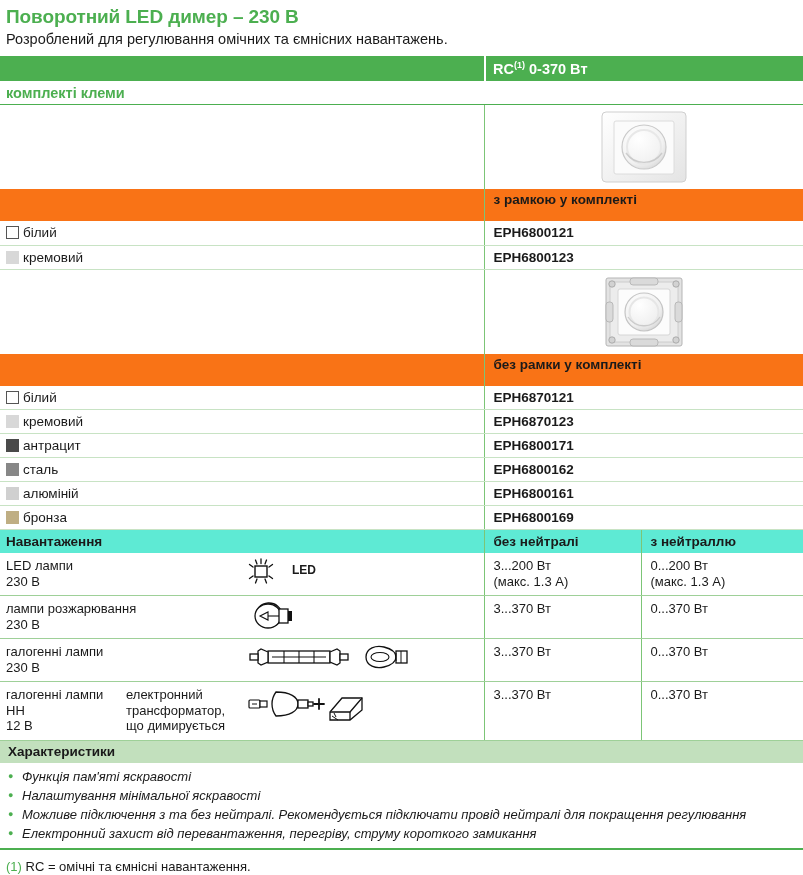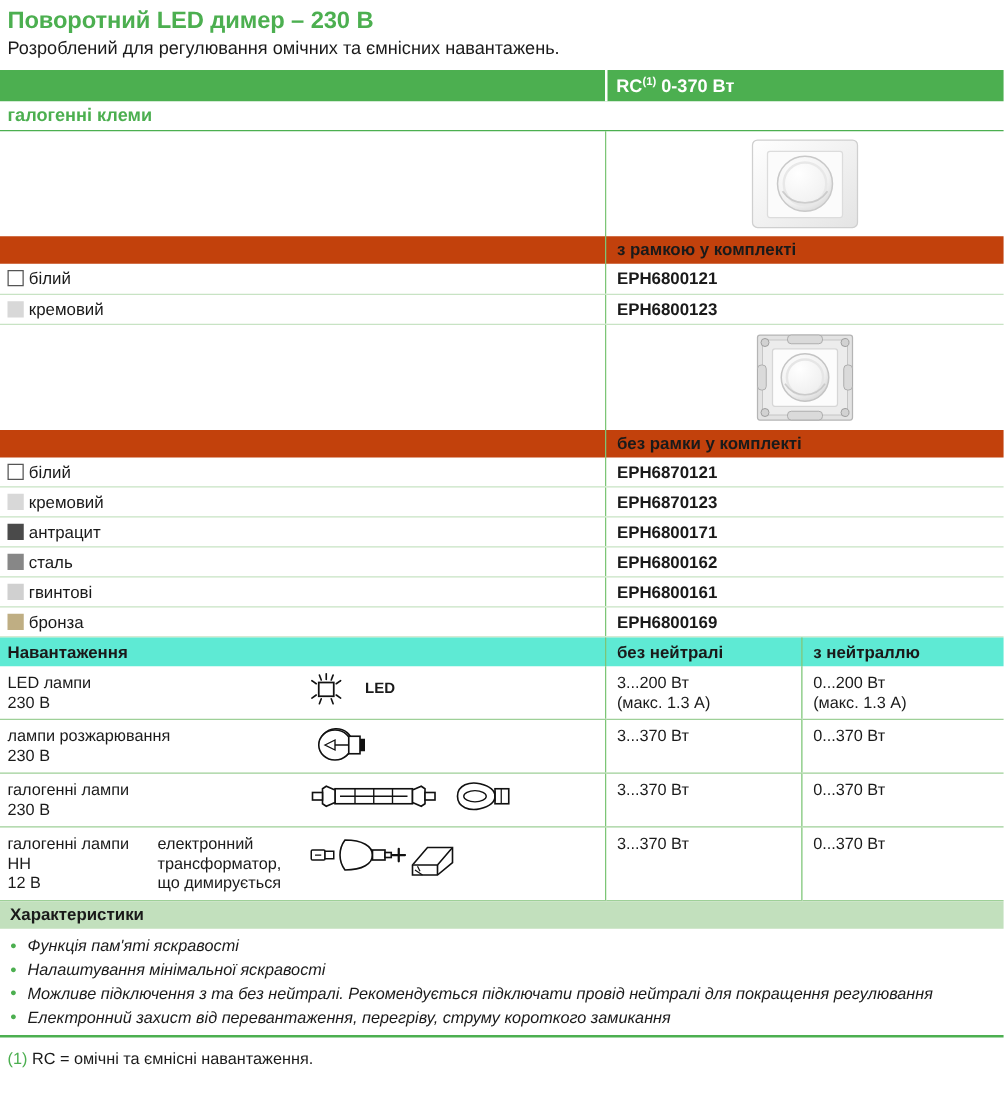--- a/index.html
+++ b/index.html
@@ -84,22 +84,22 @@
     height: 84px;
     position: relative;
   }
   .img-band .imgcell {
     height: 84px;
     display: flex; align-items: center; justify-content: center;
   }
 
   
   .subhead-row td {
-    background: #c2410c;
-    height: 22px;
+    background: #f97316;
+    height: 32px;
     font-weight: bold;
     font-size: 13.5px;
     color: #1a1a1a;
     padding: 3px 0 0 6px;
   }
   .subhead-row td.ref { padding-left: 9px; }
 
   
   .var-row td {
     height: 24px;
@@ -198,21 +198,21 @@
 
   <div class="green-bar">
     <div class="left-cell"></div>
     <div class="divider"></div>
     <div class="rc-cell">
       <span>RC</span><sup>(1)</sup>&nbsp;<span>0-370 Вт</span>
     </div>
   </div>
 
   <div class="term-row">
-    <span>галогенні клеми</span>
+    <span>комплекті клеми</span>
   </div>
 
   <table class="tbl">
     <colgroup>
         <col class="col-name">
         <col class="col-ref">
       </colgroup>
     <tbody>
       <tr>
         <td></td>
@@ -329,21 +329,21 @@
         <td class="ref vdiv">EPH6800171</td>
       </tr>
       <tr class="var-row">
         <td>
           <span class="swatch" style="background:#878787"></span><span>сталь</span>
         </td>
         <td class="ref vdiv">EPH6800162</td>
       </tr>
       <tr class="var-row">
         <td>
-          <span class="swatch" style="background:#d0d0d0"></span><span>гвинтові</span>
+          <span class="swatch" style="background:#d0d0d0"></span><span>алюміній</span>
         </td>
         <td class="ref vdiv">EPH6800161</td>
       </tr>
       <tr class="var-row">
         <td>
           <span class="swatch" style="background:#bfae83"></span><span>бронза</span>
         </td>
         <td class="ref vdiv">EPH6800169</td>
       </tr>
     </tbody>

